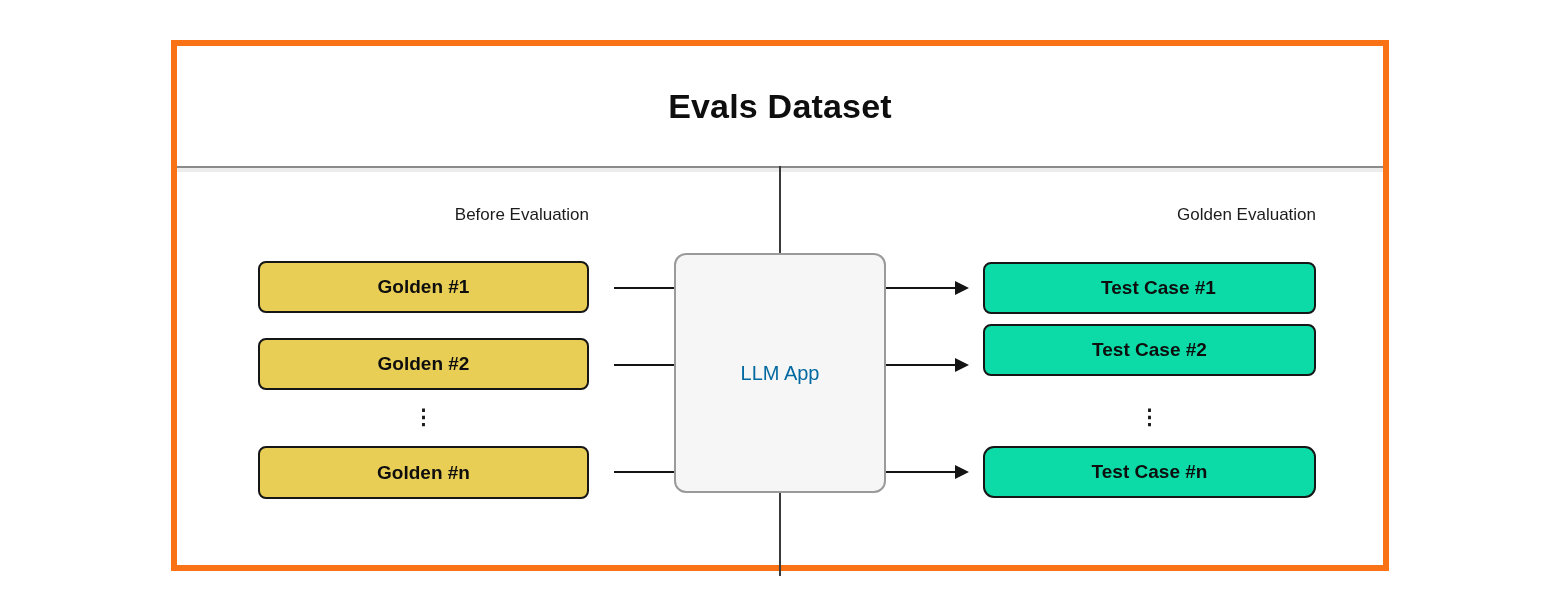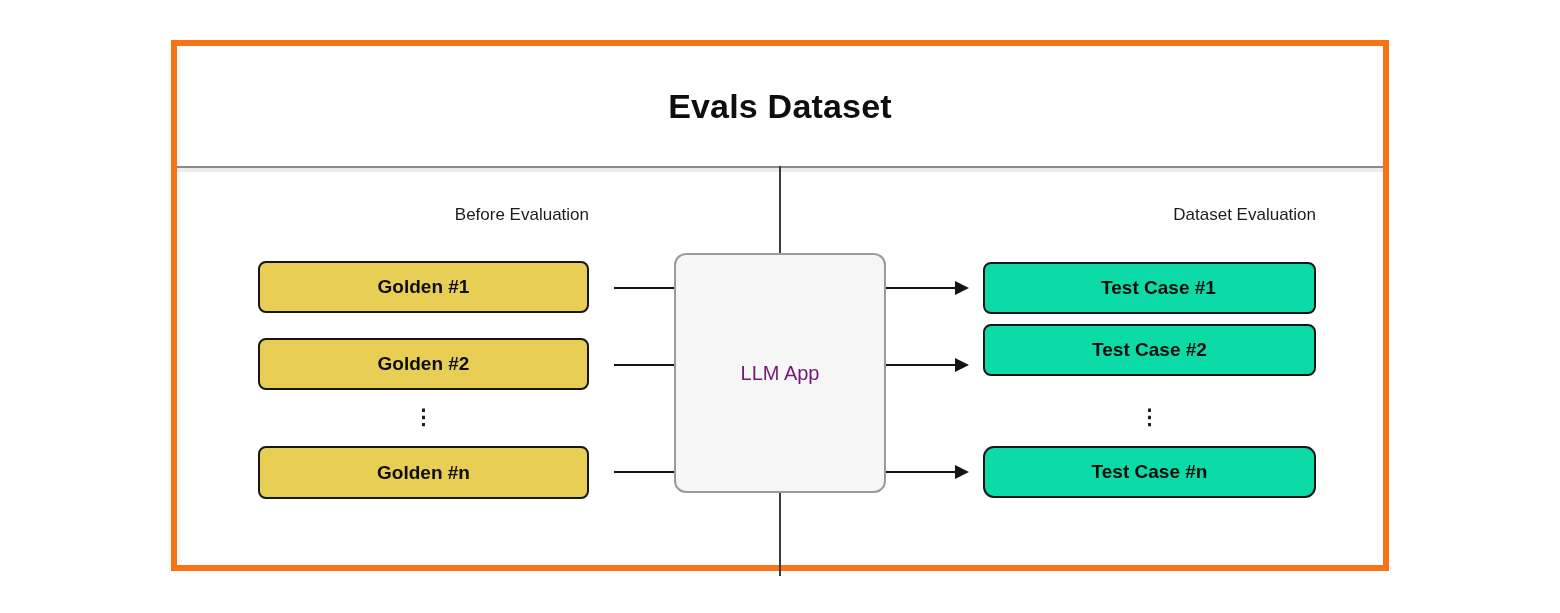--- a/index.html
+++ b/index.html
@@ -94,21 +94,21 @@
     width: 212px;
     height: 240px;
     background: #f6f6f6;
     border: 2px solid #9a9a9a;
     border-radius: 12px;
     box-sizing: border-box;
     display: flex;
     align-items: center;
     justify-content: center;
     font-size: 20px;
-    color: #701a75;
+    color: #0369a1;
     z-index: 3;
   }
 
   .ellipsis {
     position: absolute;
     top: 400px;
     height: 36px;
     font-size: 21px;
     font-weight: bold;
     color: #1a1a1a;
@@ -161,21 +161,21 @@
 
   <div class="frame">
     <div class="frame-header">
       <div class="title">Evals Dataset</div>
     </div>
   </div>
 
   <div class="v-divider"></div>
 
   <div class="col-label left">Before Evaluation</div>
-  <div class="col-label right">Dataset Evaluation</div>
+  <div class="col-label right">Golden Evaluation</div>
 
   <div class="node golden g1">Golden #1</div>
   <div class="node golden g2">Golden #2</div>
   <div class="ellipsis left">⋮</div>
   <div class="node golden gn">Golden #n</div>
 
   <div class="line in li1"></div>
   <div class="line in li2"></div>
   <div class="line in li3"></div>
 

